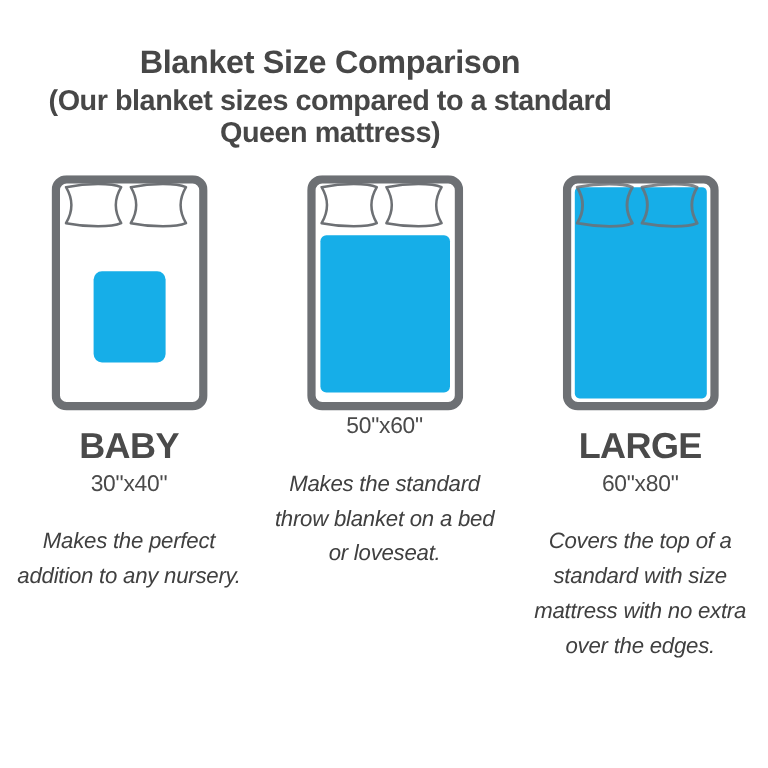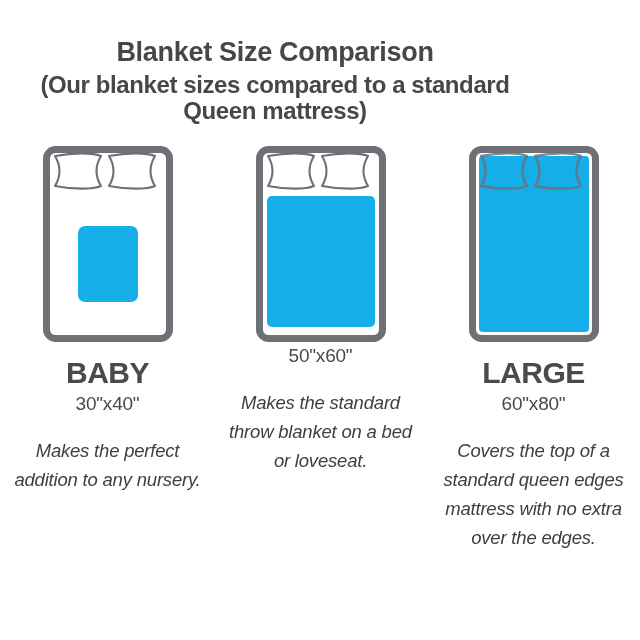--- a/index.html
+++ b/index.html
@@ -158,17 +158,17 @@
           <rect x="10" y="10" width="110" height="176" rx="4" ry="4" fill="#16aee8"></rect>
 
           <path d="M12 10 C 30 6.5, 50 6.5, 58 10 C 52 20, 52 30, 58 40
                    C 50 43.5, 30 43.5, 12 40 C 18 30, 18 20, 12 10 Z" fill="none" stroke="#6d7074" stroke-width="2.4" stroke-linejoin="round" opacity="0.85"></path>
           <path d="M66 10 C 84 6.5, 104 6.5, 112 10 C 106 20, 106 30, 112 40
                    C 104 43.5, 84 43.5, 66 40 C 72 30, 72 20, 66 10 Z" fill="none" stroke="#6d7074" stroke-width="2.4" stroke-linejoin="round" opacity="0.85"></path>
         </svg>
       </div>
       <div class="size-name">LARGE</div>
       <div class="size-dims">60"x80"</div>
-      <div class="desc">Covers the top of a standard queen edges mattress with no extra over the edges.</div>
+      <div class="desc">Covers the top of a standard with size mattress with no extra over the edges.</div>
     </div>
 
   </div>
 </div>
 
 </body></html>

